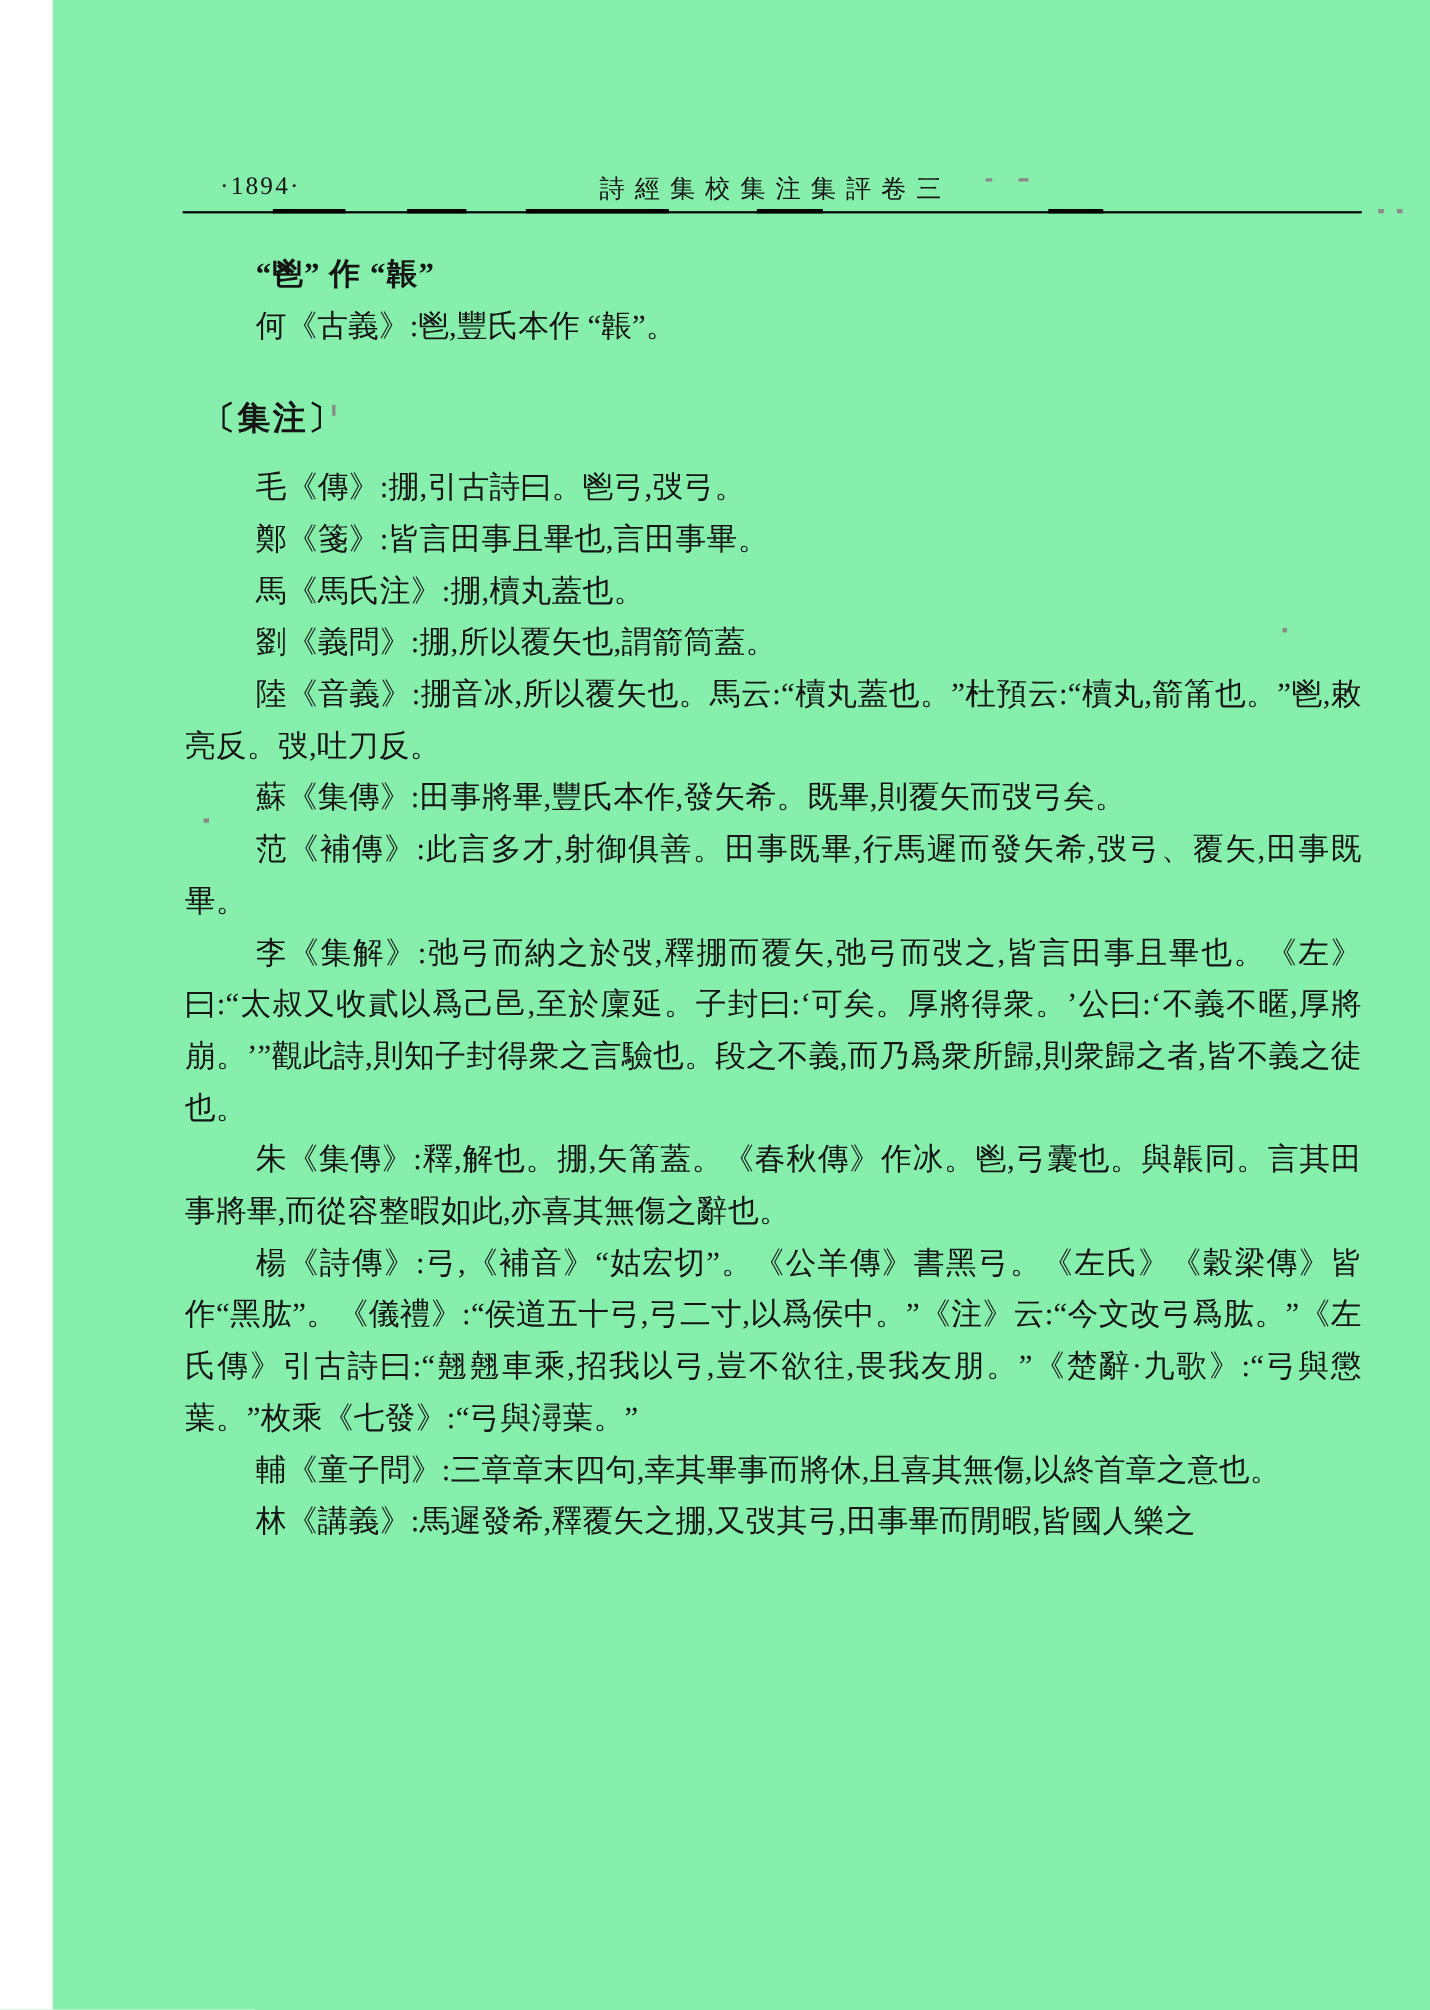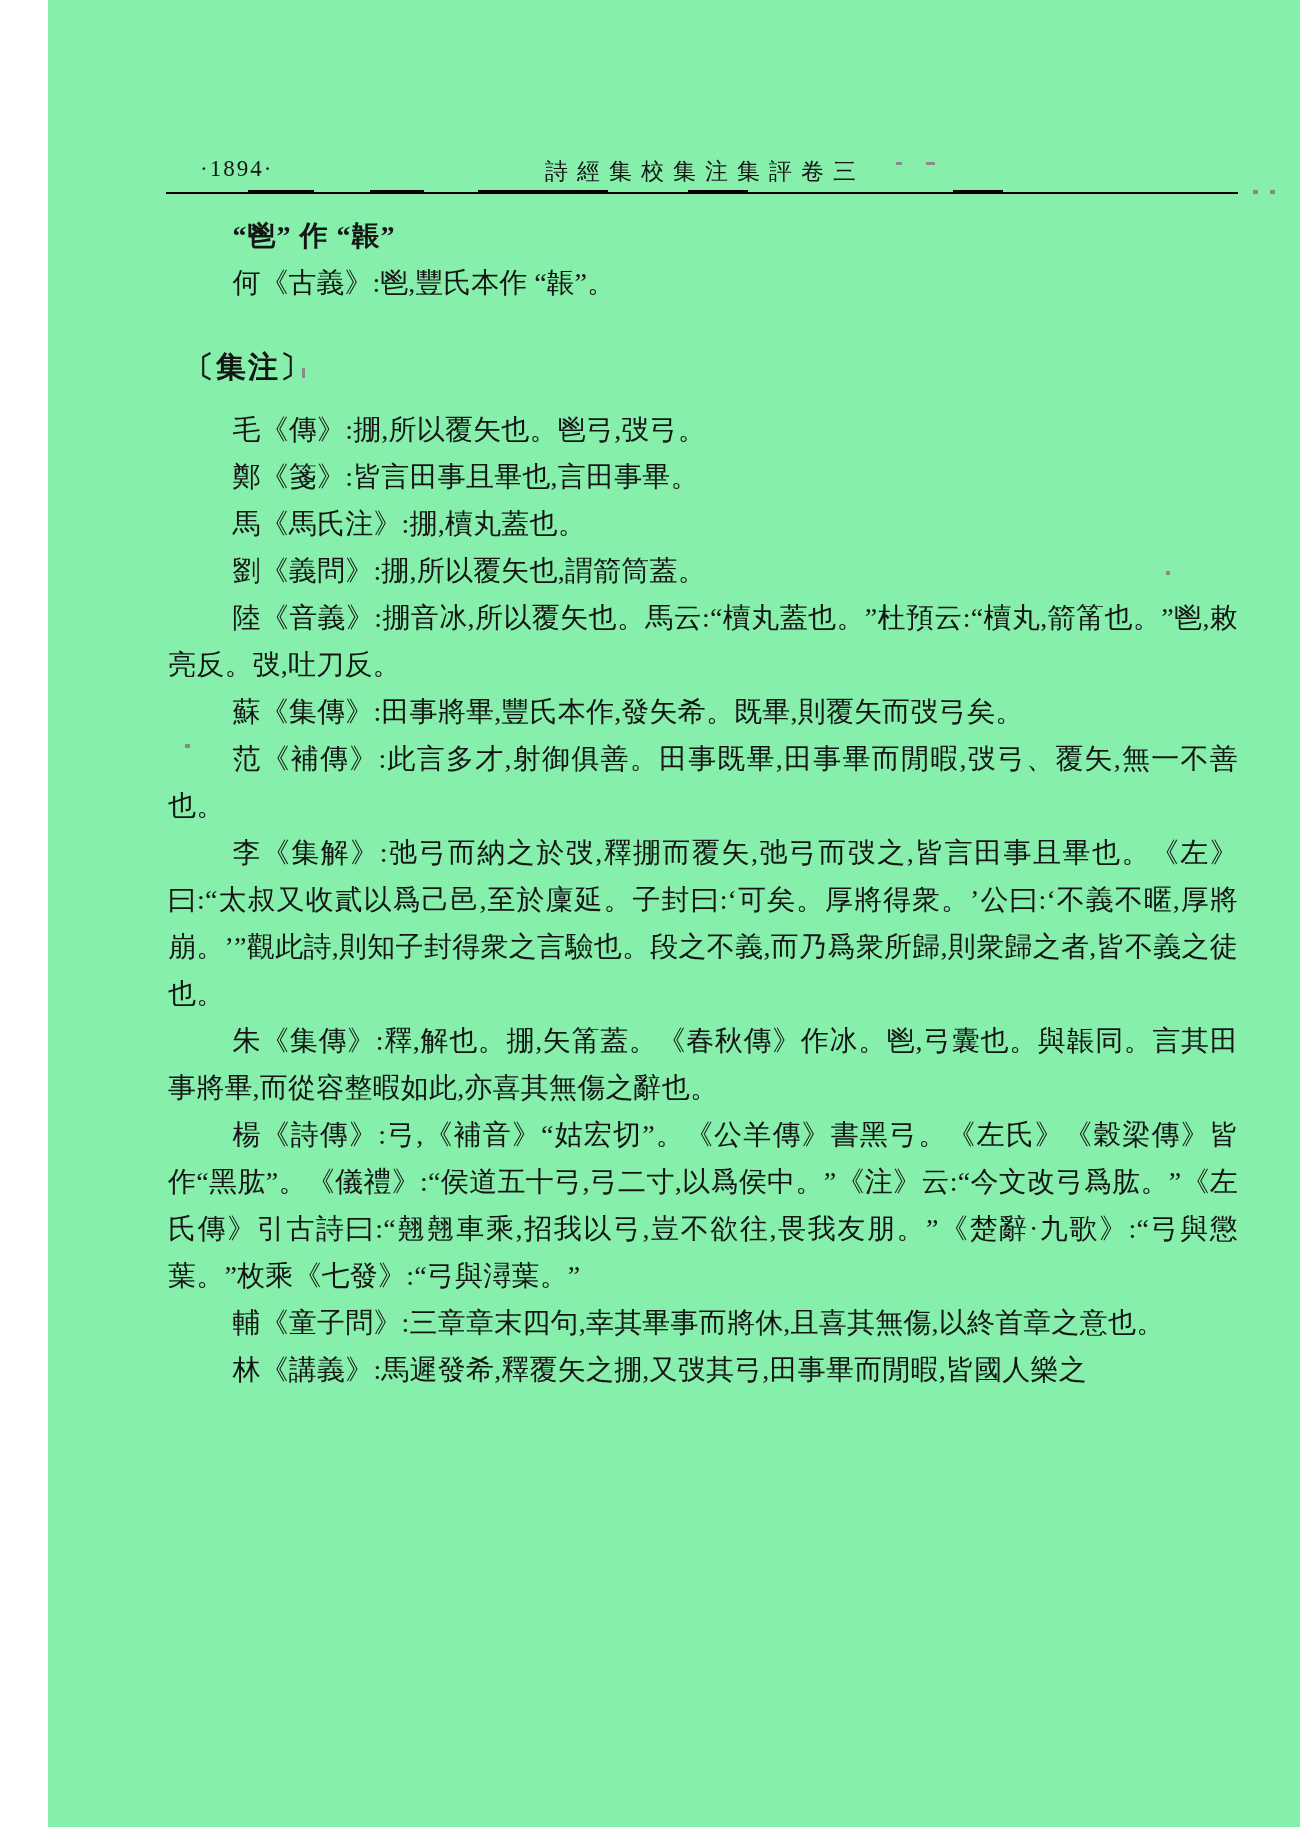--- a/index.html
+++ b/index.html
@@ -49,21 +49,21 @@
     top: 190px;
     height: 4px;
     background: #000;
   }
   .artifact {
     position: absolute;
     background: #8a8a8a;
   }
   .content {
     position: absolute;
-    top: 212px;
+    top: 226px;
     left: 120px;
     width: 1070px;
     font-size: 28px;
     line-height: 47px;
     text-align: justify;
   }
   .content p { margin: 0; padding: 0; }
   .variant-heading {
     font-weight: bold;
     text-indent: 2.3em;
@@ -112,27 +112,27 @@
   <div class="artifact" style="left:137px;top:744px;width:5px;height:4px;"></div>
   <div class="artifact" style="left:1118px;top:571px;width:4px;height:4px;"></div>
 
   <div class="content">
     <p class="variant-heading">“鬯” 作 “韔”</p>
     <p class="variant-line">何《古義》:鬯,豐氏本作 “韔”。</p>
 
     <p class="section-heading">〔集注〕</p>
 
     <div class="entries">
-      <p class="entry">毛《傳》:掤,所以覆矢也。鬯弓,弢弓。</p>
+      <p class="entry">毛《傳》:掤,引古詩曰。鬯弓,弢弓。</p>
       <p class="entry">鄭《箋》:皆言田事且畢也,言田事畢。</p>
       <p class="entry">馬《馬氏注》:掤,櫝丸蓋也。</p>
       <p class="entry">劉《義問》:掤,所以覆矢也,謂箭筒蓋。</p>
       <p class="entry">陸《音義》:掤音冰,所以覆矢也。馬云:“櫝丸蓋也。”杜預云:“櫝丸,箭筩也。”鬯,敕亮反。弢,吐刀反。</p>
       <p class="entry">蘇《集傳》:田事將畢,豐氏本作,發矢希。既畢,則覆矢而弢弓矣。</p>
-      <p class="entry">范《補傳》:此言多才,射御俱善。田事既畢,田事畢而閒暇,弢弓、覆矢,無一不善也。</p>
+      <p class="entry">范《補傳》:此言多才,射御俱善。田事既畢,行馬遲而發矢希,弢弓、覆矢,田事既畢。</p>
       <p class="entry">李《集解》:弛弓而納之於弢,釋掤而覆矢,弛弓而弢之,皆言田事且畢也。《左》曰:“太叔又收貳以爲己邑,至於廩延。子封曰:‘可矣。厚將得衆。’公曰:‘不義不暱,厚將崩。’”觀此詩,則知子封得衆之言驗也。段之不義,而乃爲衆所歸,則衆歸之者,皆不義之徒也。</p>
       <p class="entry">朱《集傳》:釋,解也。掤,矢筩蓋。《春秋傳》作冰。鬯,弓囊也。與韔同。言其田事將畢,而從容整暇如此,亦喜其無傷之辭也。</p>
       <p class="entry">楊《詩傳》:弓,《補音》“姑宏切”。《公羊傳》書黑弓。《左氏》《穀梁傳》皆作“黑肱”。《儀禮》:“侯道五十弓,弓二寸,以爲侯中。”《注》云:“今文改弓爲肱。”《左氏傳》引古詩曰:“翹翹車乘,招我以弓,豈不欲往,畏我友朋。”《楚辭·九歌》:“弓與懲葉。”枚乘《七發》:“弓與潯葉。”</p>
       <p class="entry">輔《童子問》:三章章末四句,幸其畢事而將休,且喜其無傷,以終首章之意也。</p>
       <p class="entry">林《講義》:馬遲發希,釋覆矢之掤,又弢其弓,田事畢而閒暇,皆國人樂之</p>
     </div>
   </div>
 
 </div>
 

